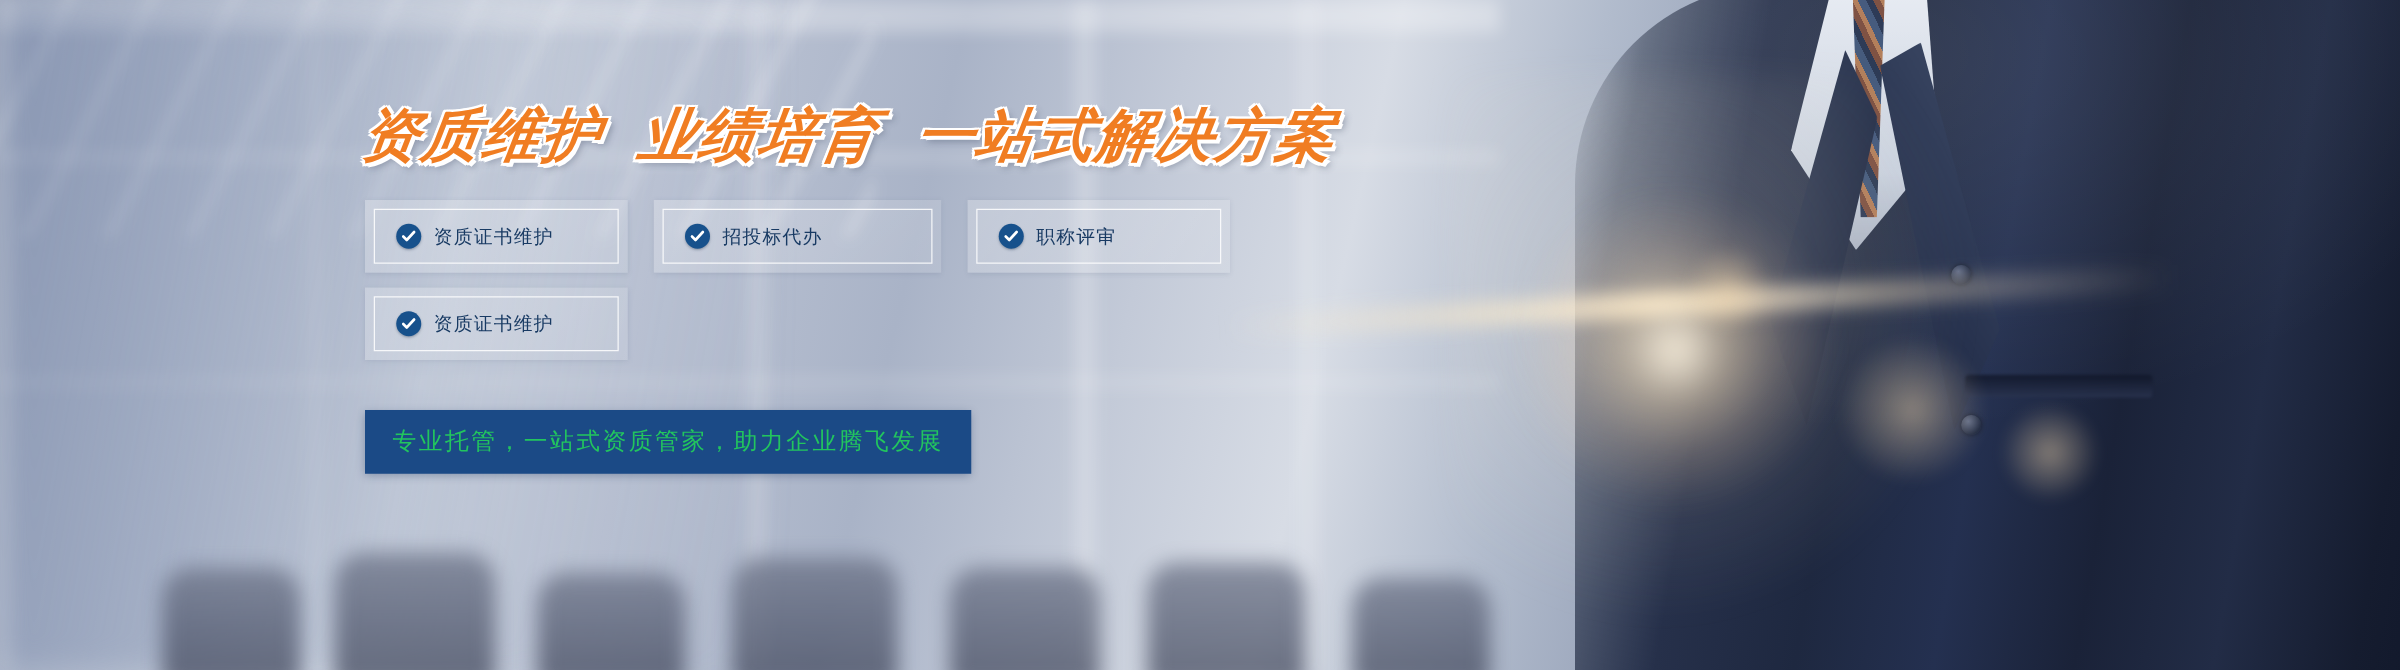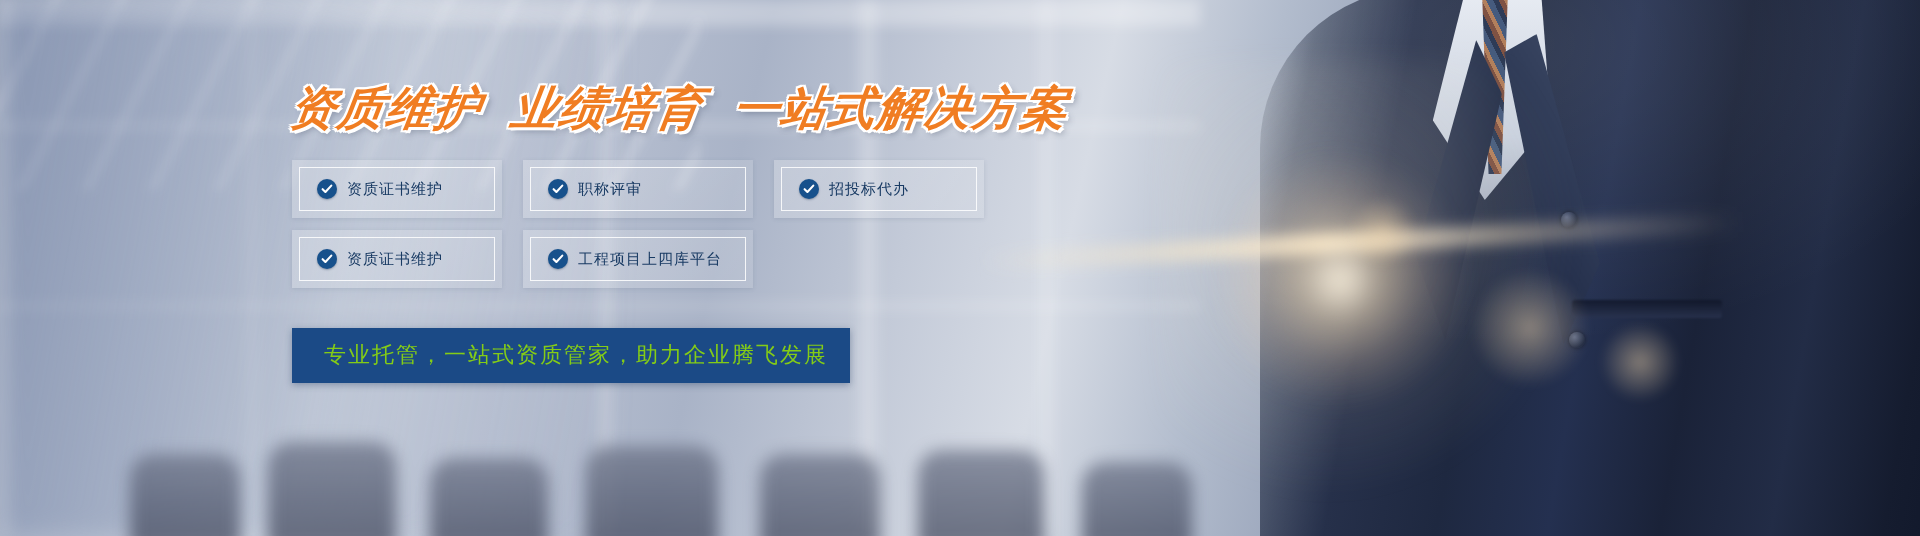--- a/index.html
+++ b/index.html
@@ -231,24 +231,24 @@
   .card-label{
     font-size:15px;
     color:#183a63;
     letter-spacing:1px;
     white-space:nowrap;
   }
 
   .tagline{
     position:absolute; left:292px; top:328px;
     background:#1b4a86;
-    color:#84cc16;
-    font-size:22px;
+    color:#22c55e;
+    font-size:19px;
     letter-spacing:2px;
-    padding:12px 22px 13px 32px;
+    padding:12px 22px 13px 22px;
     white-space:nowrap;
     box-shadow:0 2px 7px rgba(20,45,85,0.35);
   }
 </style>
 </head>
 <body>
 
 <div id="banner">
 
   <div class="bg-base"></div>
@@ -302,56 +302,46 @@
         </div>
       </div>
 
       <div class="card">
         <div class="card-inner">
           <span class="check">
             <svg width="12" height="12" viewBox="0 0 12 12">
                 <path d="M1.6 6.2 L4.4 9 L10.3 2.6" fill="none" stroke="#ffffff" stroke-width="2.1" stroke-linecap="round" stroke-linejoin="round"></path>
               </svg>
           </span>
-          <span class="card-label">职称评审</span>
+          <span class="card-label">招投标代办</span>
         </div>
       </div>
 
       <div class="card">
         <div class="card-inner">
           <span class="check">
             <svg width="12" height="12" viewBox="0 0 12 12">
                 <path d="M1.6 6.2 L4.4 9 L10.3 2.6" fill="none" stroke="#ffffff" stroke-width="2.1" stroke-linecap="round" stroke-linejoin="round"></path>
               </svg>
           </span>
-          <span class="card-label">招投标代办</span>
+          <span class="card-label">职称评审</span>
         </div>
       </div>
 
       <div class="card">
         <div class="card-inner">
           <span class="check">
             <svg width="12" height="12" viewBox="0 0 12 12">
                 <path d="M1.6 6.2 L4.4 9 L10.3 2.6" fill="none" stroke="#ffffff" stroke-width="2.1" stroke-linecap="round" stroke-linejoin="round"></path>
               </svg>
           </span>
           <span class="card-label">资质证书维护</span>
         </div>
       </div>
 
 
-      <div class="card">
-        <div class="card-inner">
-          <span class="check">
-            <svg width="12" height="12" viewBox="0 0 12 12">
-                <path d="M1.6 6.2 L4.4 9 L10.3 2.6" fill="none" stroke="#ffffff" stroke-width="2.1" stroke-linecap="round" stroke-linejoin="round"></path>
-              </svg>
-          </span>
-          <span class="card-label">工程项目上四库平台</span>
-        </div>
-      </div>
 
     </div>
 
     <div class="tagline">专业托管，一站式资质管家，助力企业腾飞发展</div>
 
   </div>
 </div>
 
 </body></html>

